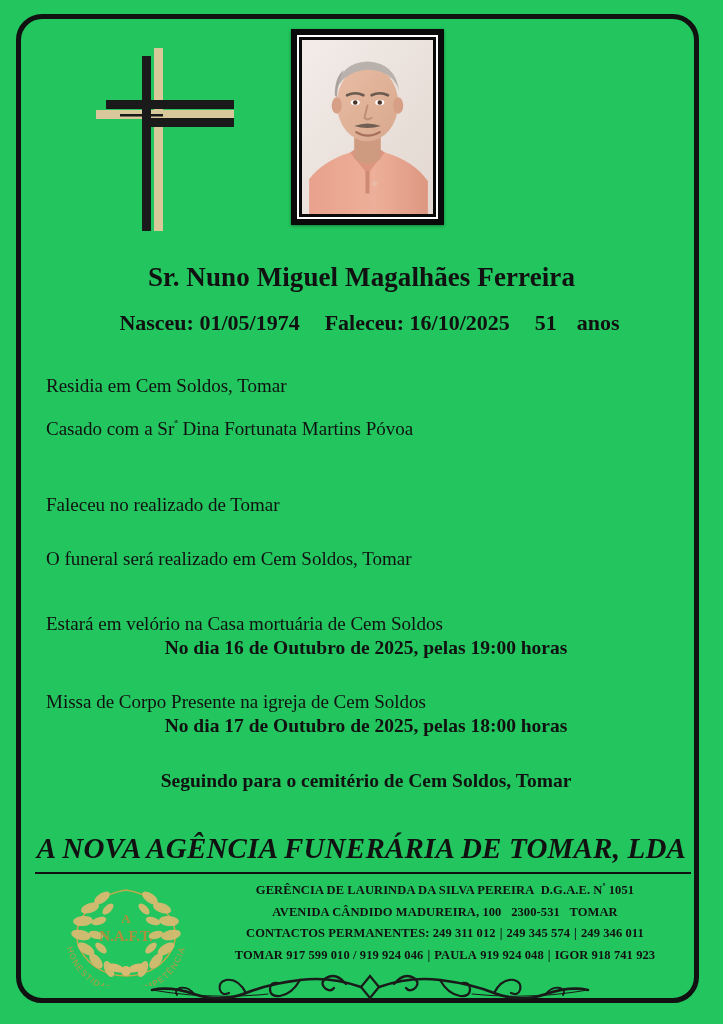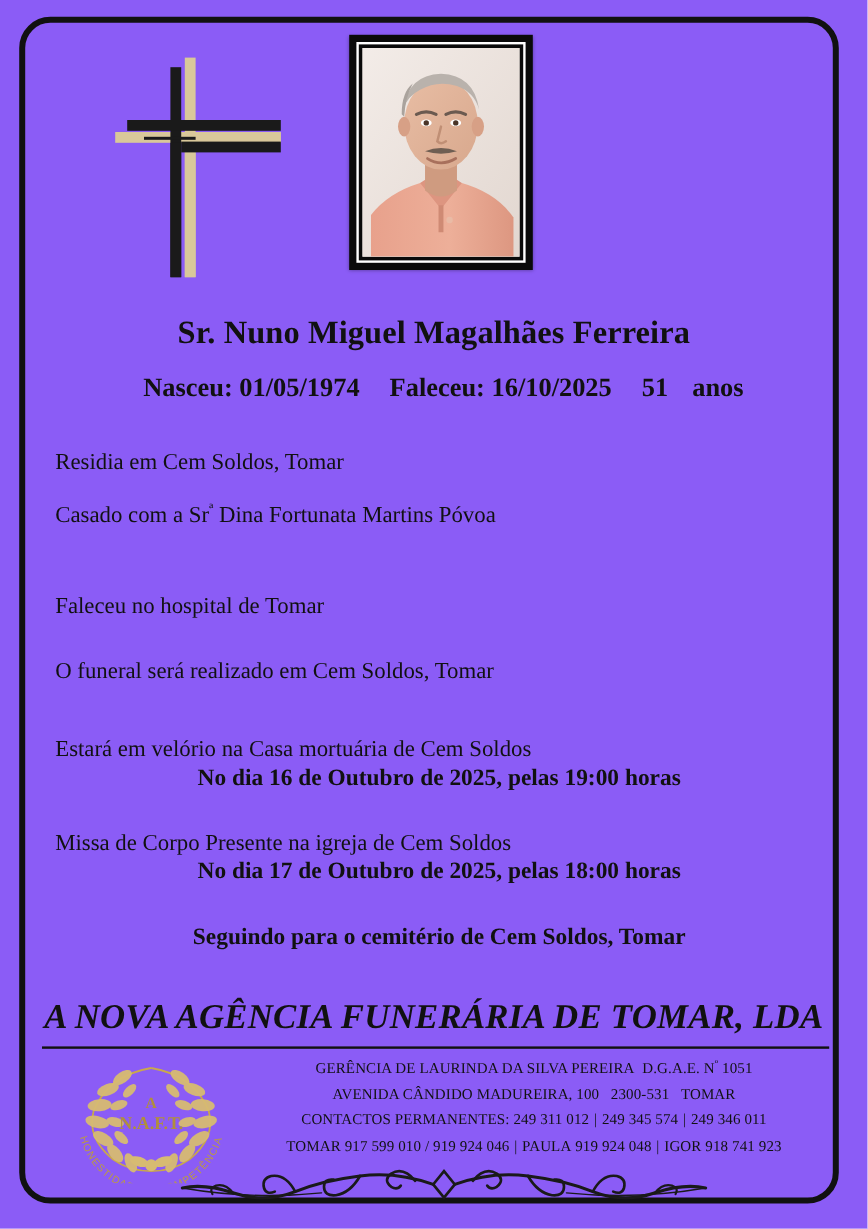--- a/index.html
+++ b/index.html
@@ -4,21 +4,21 @@
 <style>
   html, body {
     margin: 0;
     padding: 0;
     background: #ffffff;
   }
   .page {
     position: relative;
     width: 723px;
     height: 1024px;
-    background: #8b5cf6;
+    background: #22c55e;
     overflow: hidden;
     font-family: "Liberation Serif", "DejaVu Serif", serif;
     color: #111111;
   }
   
   .page-border {
     position: absolute;
     left: 16px;
     top: 14px;
     width: 683px;
@@ -135,21 +135,21 @@
   }
   .contact-block {
     position: absolute;
     left: 190px;
     top: 879px;
     width: 510px;
     text-align: center;
   }
   .contact-line {
     font-size: 12.5px;
-    font-weight: normal;
+    font-weight: bold;
     line-height: 1.72;
     white-space: nowrap;
     letter-spacing: .1px;
   }
   .contact-line .sep { padding: 0 4px; }
   .contact-line .sup { font-size: .7em; vertical-align: super; }
 
   .logo {
     position: absolute;
     left: 56px;
@@ -266,21 +266,21 @@
     <span class="gap-s"></span>
     <span>anos</span>
   </div>
 
   <div class="body-block">
     <div class="line">Residia em Cem Soldos, Tomar</div>
     <div class="sp-18"></div>
     <div class="line"><span>Casado com a Sr</span><span class="sup">ª</span><span> Dina Fortunata Martins Póvoa</span></div>
 
     <div class="sp-52"></div>
-    <div class="line">Faleceu no hospital de Tomar</div>
+    <div class="line">Faleceu no realizado de Tomar</div>
 
     <div class="sp-30"></div>
     <div class="line">O funeral será realizado em Cem Soldos, Tomar</div>
 
     <div class="sp-40"></div>
     <div class="line">Estará em velório na Casa mortuária de Cem Soldos</div>
     <div class="line bold">No dia 16 de Outubro de 2025, pelas  19:00  horas</div>
 
     <div class="sp-30"></div>
     <div class="line">Missa de Corpo Presente na igreja de Cem Soldos</div>

